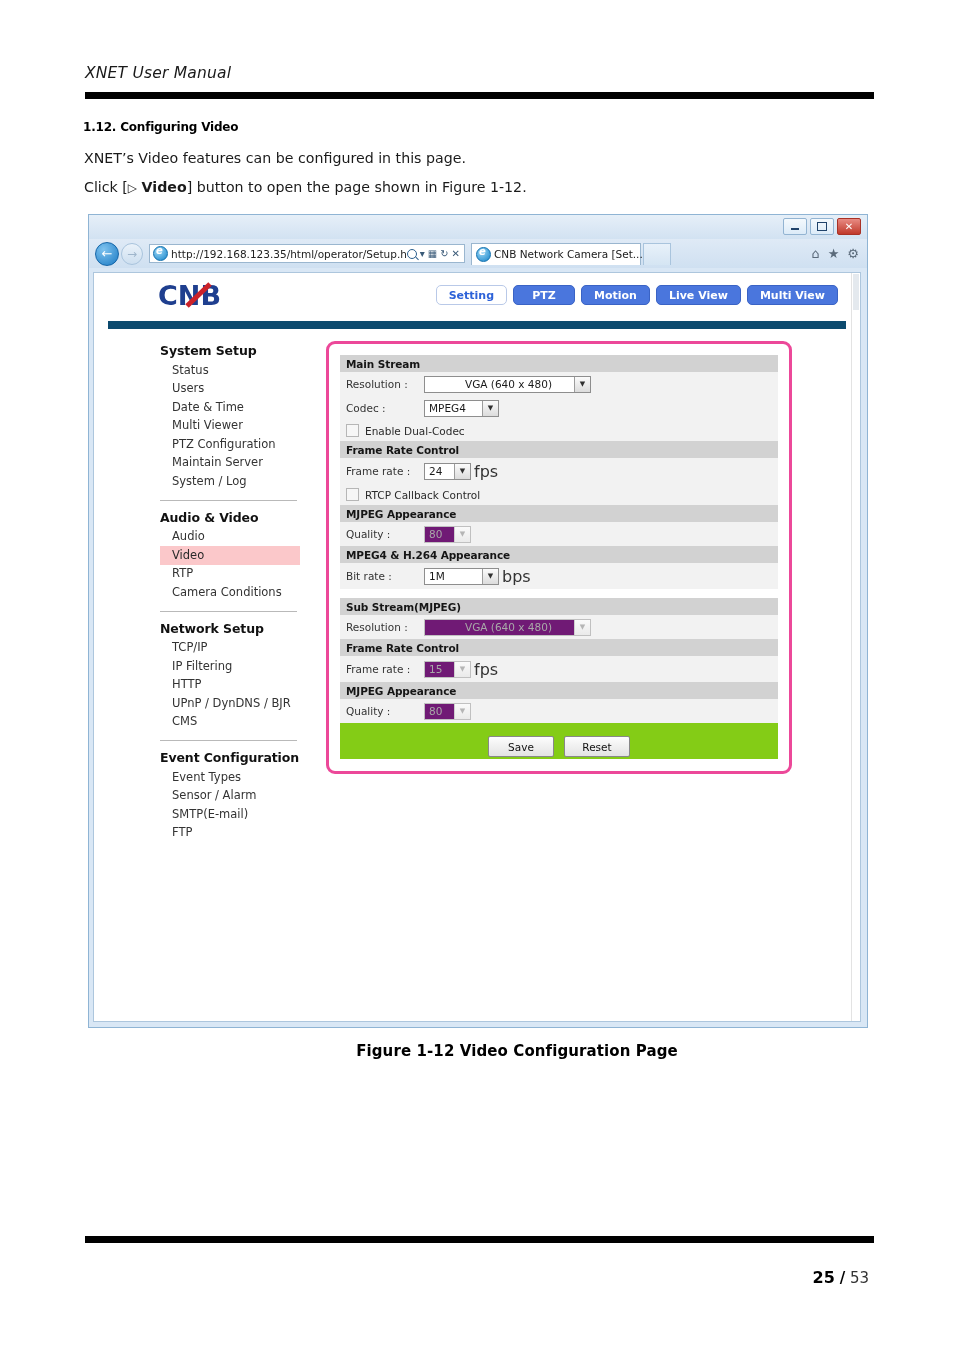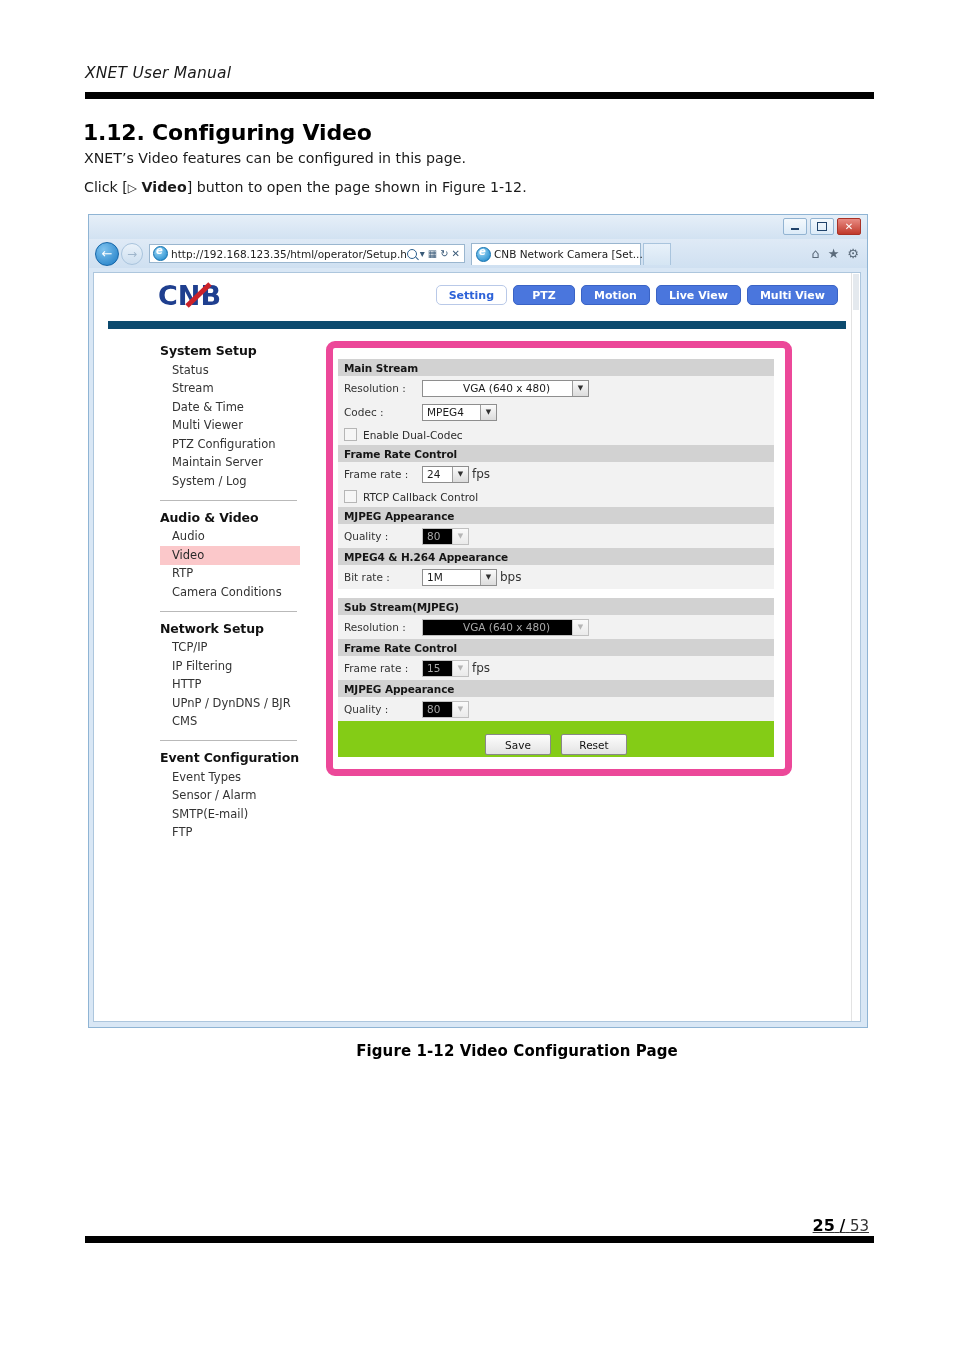--- a/index.html
+++ b/index.html
@@ -40,21 +40,21 @@
     left: 85px;
     top: 1236px;
     width: 789px;
     height: 7px;
     background: #000;
   }
   .section-heading {
     position: absolute;
     left: 83px;
     top: 120px;
-    font-size: 22px;
+    font-size: 12px;
     font-weight: bold;
     letter-spacing: -0.2px;
   }
   .para1 {
     position: absolute;
     left: 84px;
     top: 150px;
     font-size: 14.2px;
     color: #1a1a1a;
   }
@@ -75,24 +75,23 @@
     width: 954px;
     text-align: center;
     font-size: 15px;
     font-weight: bold;
     letter-spacing: 0.1px;
     padding-left: 40px;
   }
   .footer-page {
     position: absolute;
     right: 85px;
-    top: 1216px;
+    top: 1268px;
     font-size: 15px;
     color: #333;
-    text-decoration: underline;
   }
   .footer-page .cur { font-weight: bold; font-size: 16px; color:#000; }
   .footer-page .sep { font-weight: bold; color:#000; }
 
   
   .browser {
     position: absolute;
     left: 88px;
     top: 214px;
     width: 780px;
@@ -338,24 +337,24 @@
     margin: 9px 3px 9px 0;
   }
   .side-block { margin-bottom: 0; }
 
   
   .panel {
     position: absolute;
     left: 232px;
     top: 12px;
     width: 466px;
-    border: 7px solid #ec4899;
+    border: 3px solid #ec4899;
     border-radius: 9px;
     background: #fff;
-    padding: 11px 11px 12px 5px;
+    padding: 11px 11px 12px 11px;
     box-sizing: border-box;
   }
   .row-head {
     background: #d2d2d2;
     font-size: 10.5px;
     font-weight: bold;
     color: #151515;
     padding: 2.5px 6px;
     letter-spacing: -0.1px;
   }
@@ -397,30 +396,30 @@
     align-items: center;
     justify-content: center;
     font-size: 7px;
     color: #303030;
   }
   .sel.wide .txt { min-width: 104px; margin-left: 36px; }
   .sel.med .txt { min-width: 48px; }
   .sel.narrow .txt { min-width: 20px; justify-content:flex-start; }
   .sel.disabled {
     border-color: #c0c0c0;
-    background: #000000;
+    background: #701a75;
   }
   .sel.disabled .txt { color: #a8a8a8; }
   .sel.disabled .arrow {
     border-left-color:#cfcfcf;
     background: linear-gradient(to bottom,#fafafa,#eaeaea);
     color:#b5b5b5;
   }
   .unit {
-    font-size: 12px;
+    font-size: 16px;
     color: #333;
     margin-left: 3px;
   }
   .chk-row {
     background: #f2f2f2;
     padding: 4px 6px;
     display: flex;
     align-items: center;
     font-size: 10.5px;
     color: #2a2a2a;
@@ -529,21 +528,21 @@
       </div>
     </div>
 
     <div class="cam-body">
 
       <div class="sidebar">
 
         <div class="side-block">
           <div class="side-group-title">System Setup</div>
           <div class="side-item">Status</div>
-          <div class="side-item">Stream</div>
+          <div class="side-item">Users</div>
           <div class="side-item">Date &amp; Time</div>
           <div class="side-item">Multi Viewer</div>
           <div class="side-item">PTZ Configuration</div>
           <div class="side-item">Maintain Server</div>
           <div class="side-item">System / Log</div>
         </div>
         <div class="side-sep"></div>
 
         <div class="side-block">
           <div class="side-group-title">Audio &amp; Video</div>

